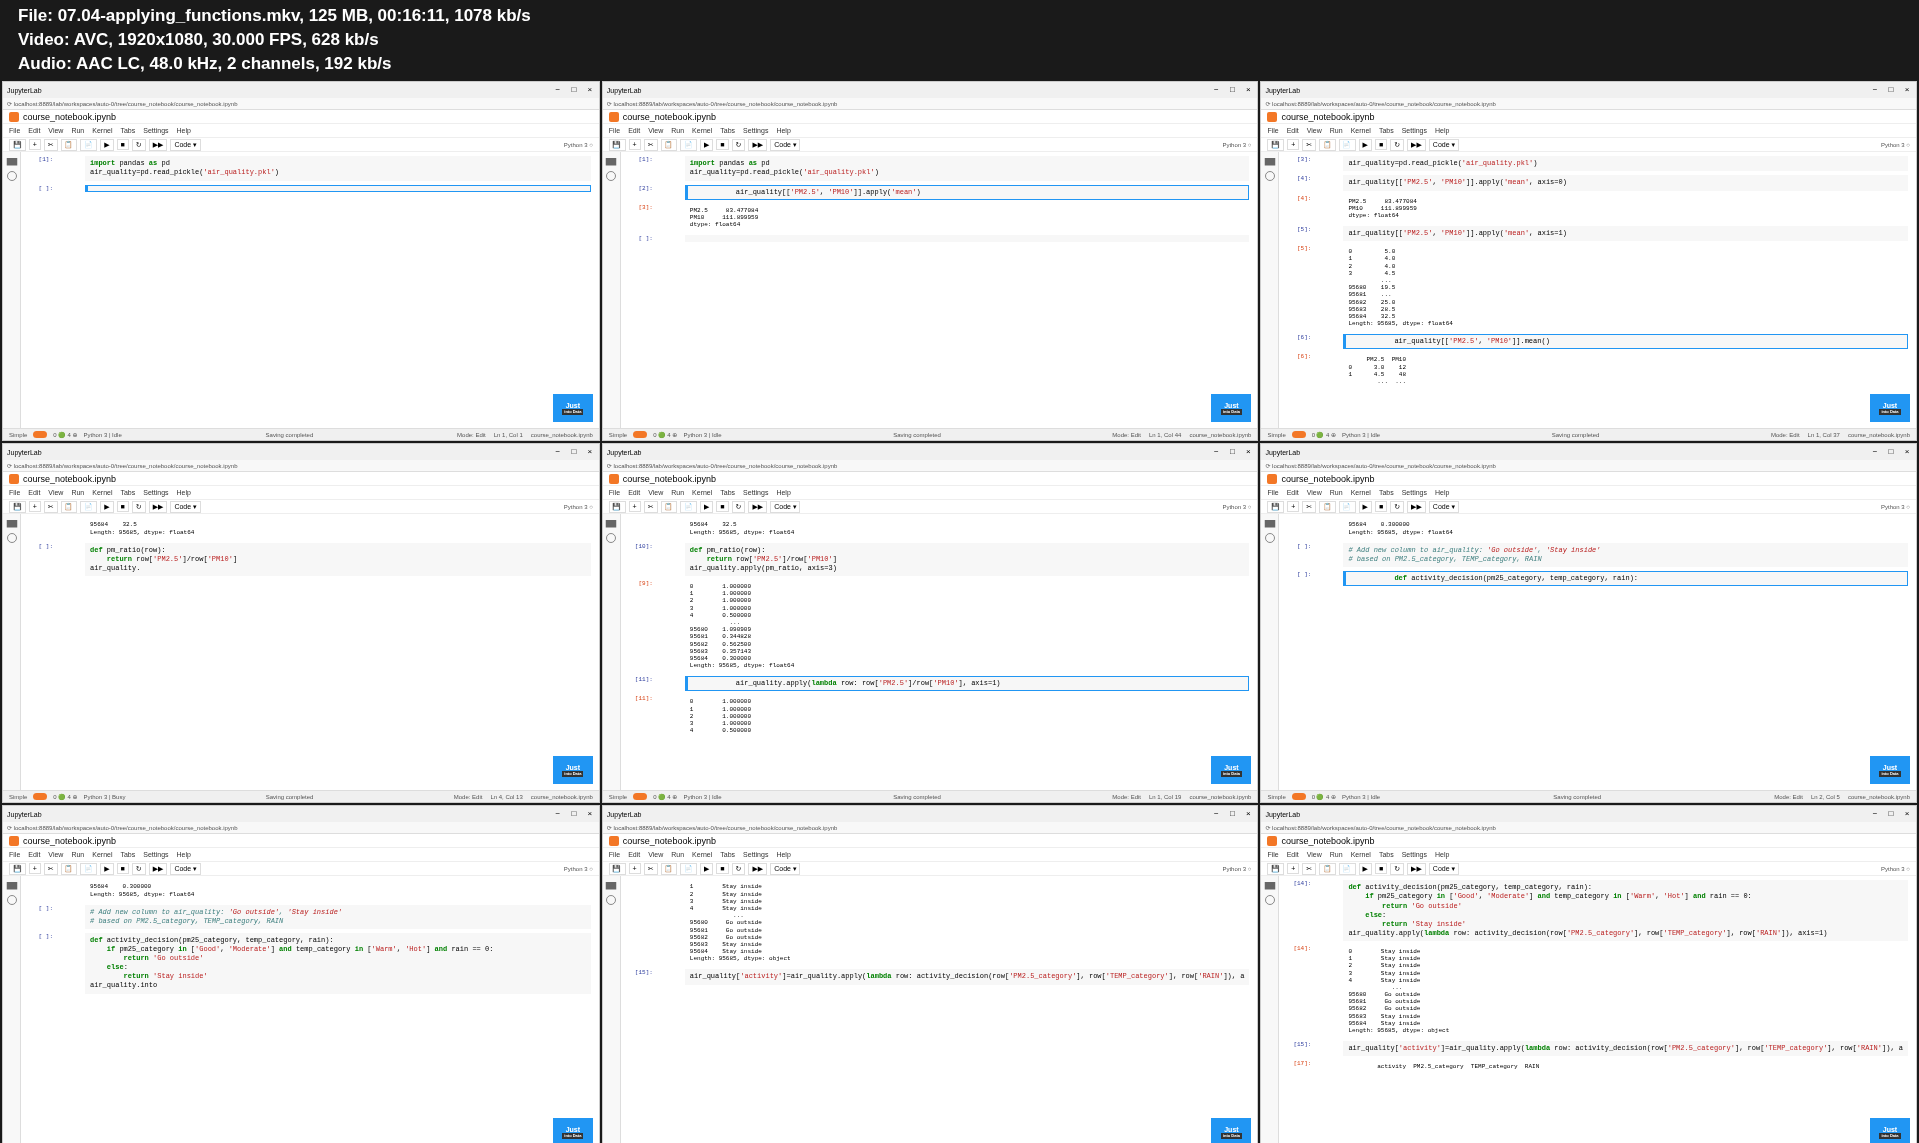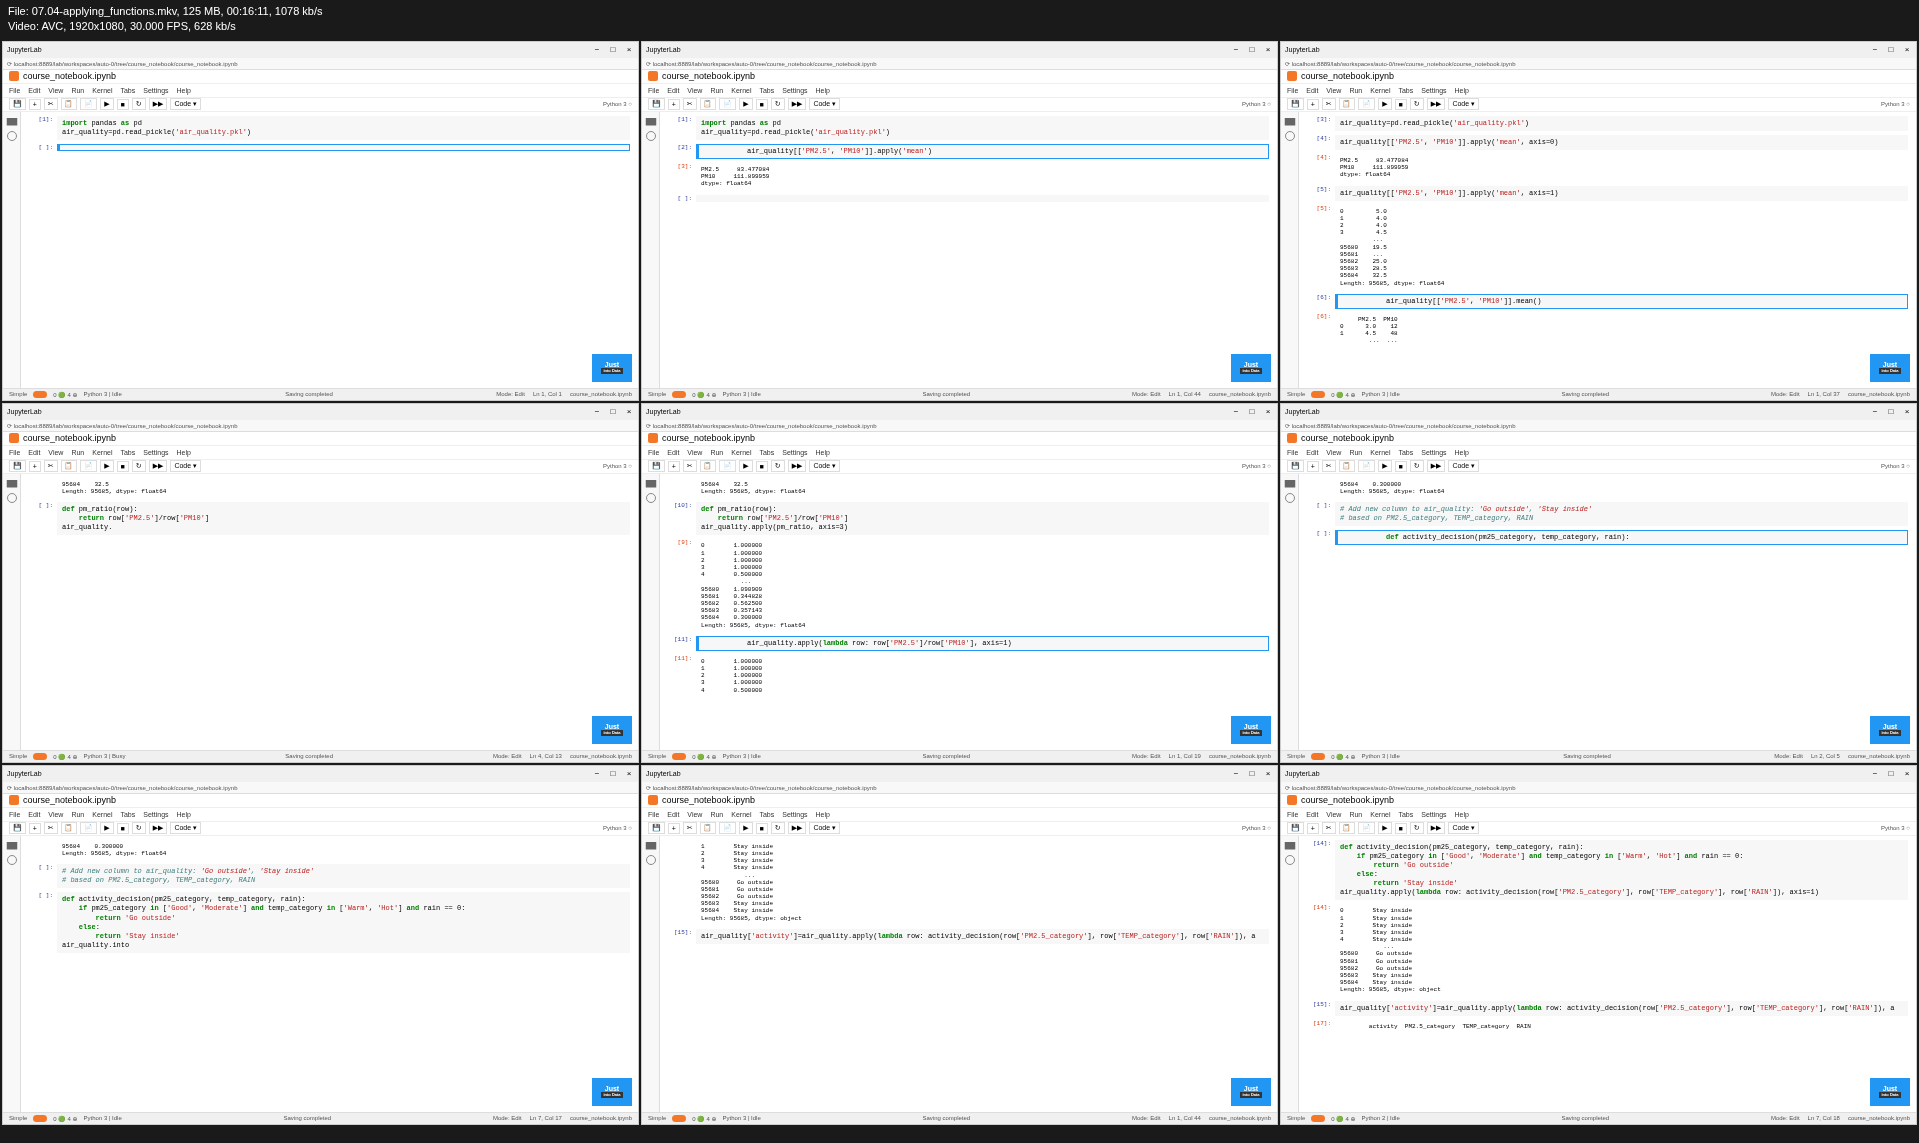--- a/index.html
+++ b/index.html
@@ -1,35 +1,35 @@
 <!DOCTYPE html>
 <html><head>
 <meta charset="utf-8">
 <style>
 * { margin: 0; padding: 0; box-sizing: border-box; }
 body { font-family: Arial, sans-serif; background: #1a1a1a; width: 1919px; height: 1143px; overflow: hidden; }
-.header-info { color: #fff; font-size: 11px; font-weight: normal; padding: 4px 8px; line-height: 1.4; }
+.header-info { color: #fff; font-size: 17px; font-weight: bold; padding: 4px 18px; line-height: 1.4; }
 .grid { display: grid; grid-template-columns: repeat(3, 1fr); grid-template-rows: repeat(3, 1fr); gap: 2px; padding: 2px; }
 .panel { background: #fff; border: 1px solid #ccc; display: flex; flex-direction: column; position: relative; height: 360px; }
 .titlebar { height: 16px; background: #f0f0f0; display: flex; align-items: center; justify-content: space-between; padding: 0 4px; font-size: 7px; }
 .addrbar { height: 12px; background: #f8f8f8; border-bottom: 1px solid #ddd; font-size: 6px; padding: 1px 4px; color: #555; display: flex; align-items: center; }
 .jupyter-header { height: 14px; display: flex; align-items: center; padding: 0 6px; font-size: 9px; border-bottom: 1px solid #eee; }
 .jupyter-logo { width: 10px; height: 10px; background: #f37726; margin-right: 4px; border-radius: 2px; }
 .menubar { height: 14px; display: flex; align-items: center; padding: 0 6px; font-size: 7px; gap: 8px; border-bottom: 1px solid #eee; color: #333; }
 .toolbar { height: 14px; display: flex; align-items: center; padding: 0 6px; font-size: 7px; gap: 4px; border-bottom: 1px solid #eee; justify-content: space-between; }
 .toolbar-left { display: flex; gap: 3px; align-items: center; }
 .toolbar-btn { padding: 1px 3px; border: 1px solid #ddd; cursor: pointer; font-size: 7px; }
 .content { flex: 1; overflow: hidden; display: flex; }
 .sidebar { width: 18px; background: #f8f8f8; border-right: 1px solid #ddd; }
 .sidebar-icon { width: 12px; height: 12px; margin: 3px auto; display: block; }
 .notebook { flex: 1; padding: 4px 8px; font-family: 'Courier New', monospace; font-size: 7px; overflow: hidden; }
 .cell { margin-bottom: 4px; display: flex; }
 .cell-prompt { width: 28px; text-align: right; color: #303F9F; padding-right: 4px; font-size: 6px; flex-shrink: 0; }
 .cell-prompt.out { color: #D84315; }
-.cell-body { flex: 1; padding: 2px 4px; border: 1px solid transparent; }
+.cell-body { flex: 1; padding: 2px 4px; border: 1px solid transparent; margin-left: 28px; }
 .cell-body.active { border: 1px solid #2196F3; border-left: 3px solid #2196F3; padding-left: 48px; }
 .cell-body.code { background: #f7f7f7; }
 .code-line { white-space: pre; line-height: 1.3; }
 .kw { color: #008000; font-weight: bold; }
 .str { color: #BA2121; }
 .comment { color: #408080; font-style: italic; font-family: Liberation Mono, monospace; }
 .output { white-space: pre; line-height: 1.2; color: #000; font-size: 6px; }
 .statusbar { height: 12px; background: #f0f0f0; border-top: 1px solid #ddd; display: flex; justify-content: space-between; align-items: center; padding: 0 6px; font-size: 6px; color: #555; }
 .status-left { display: flex; gap: 6px; align-items: center; }
 .status-right { display: flex; gap: 8px; }
@@ -39,20 +39,21 @@
 .win-controls { display: flex; gap: 6px; }
 .win-ctrl { width: 10px; height: 10px; font-size: 8px; text-align: center; }
 .kernel-badge { font-size: 6px; color: #555; }
 </style>
 </head>
 <body>
 
 <div class="header-info">
   <div>File: 07.04-applying_functions.mkv, 125 MB, 00:16:11, 1078 kb/s</div>
   <div>Video: AVC, 1920x1080, 30.000 FPS, 628 kb/s</div>
+  <div>Audio: AAC LC, 48.0 kHz, 2 channels, 192 kb/s</div>
 </div>
 
 <div class="grid" id="grid">
   <div class="panel">
     <div class="titlebar">
       <span>JupyterLab</span>
       <div class="win-controls">
         <span class="win-ctrl">−</span>
         <span class="win-ctrl">□</span>
         <span class="win-ctrl">×</span>

